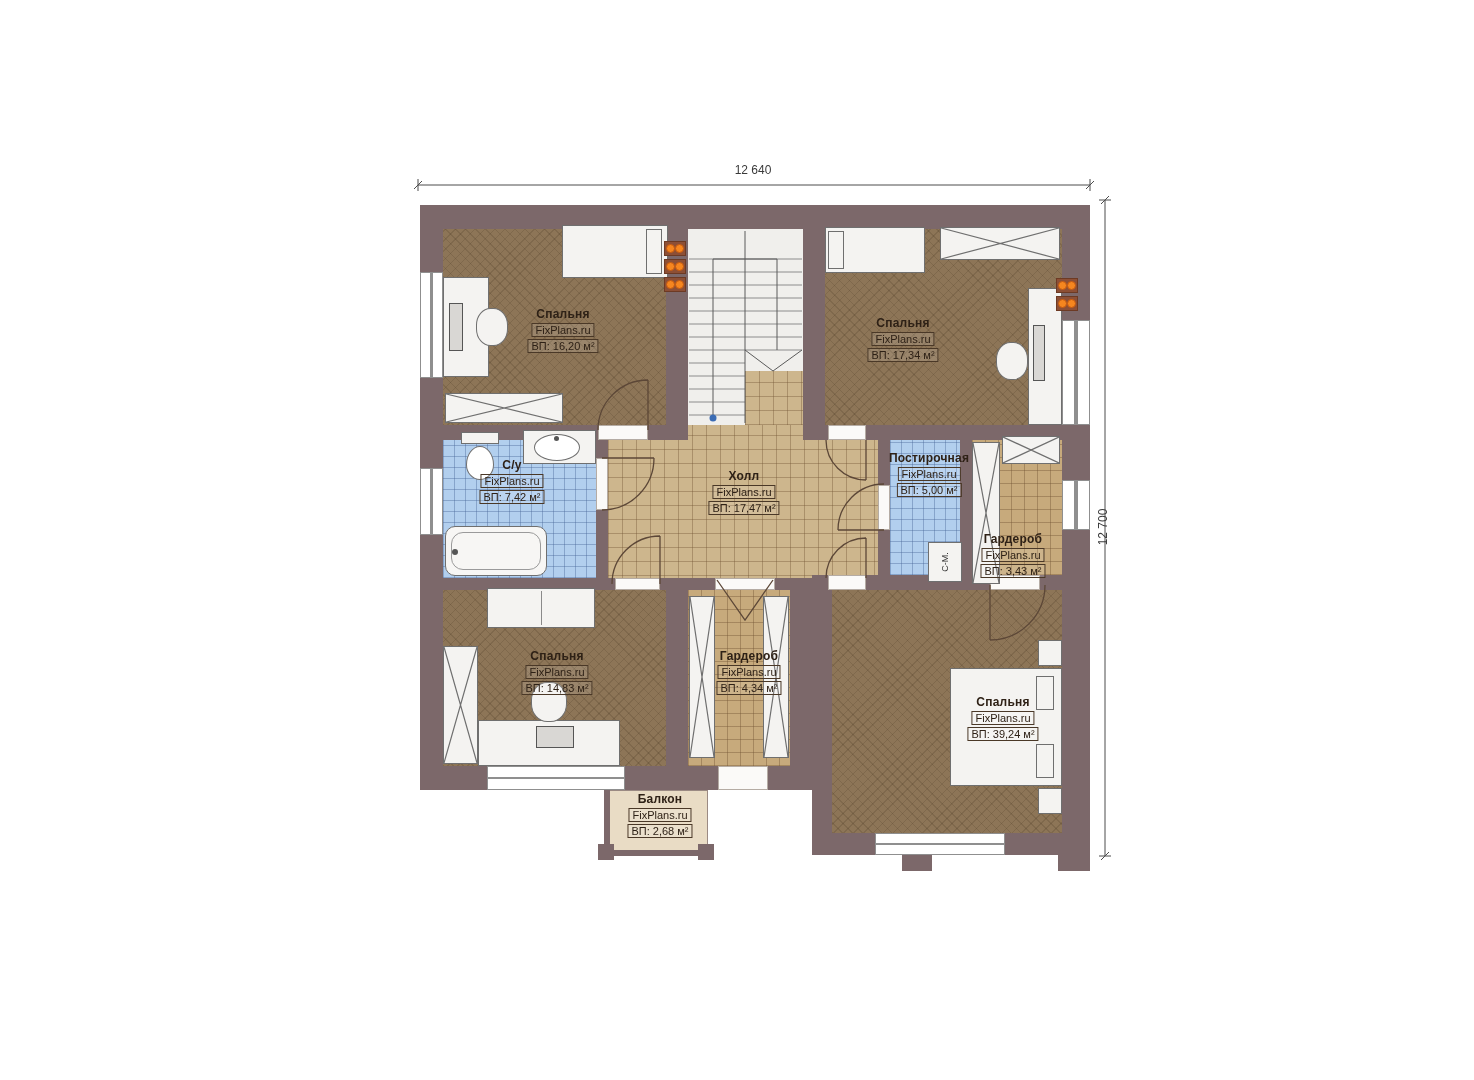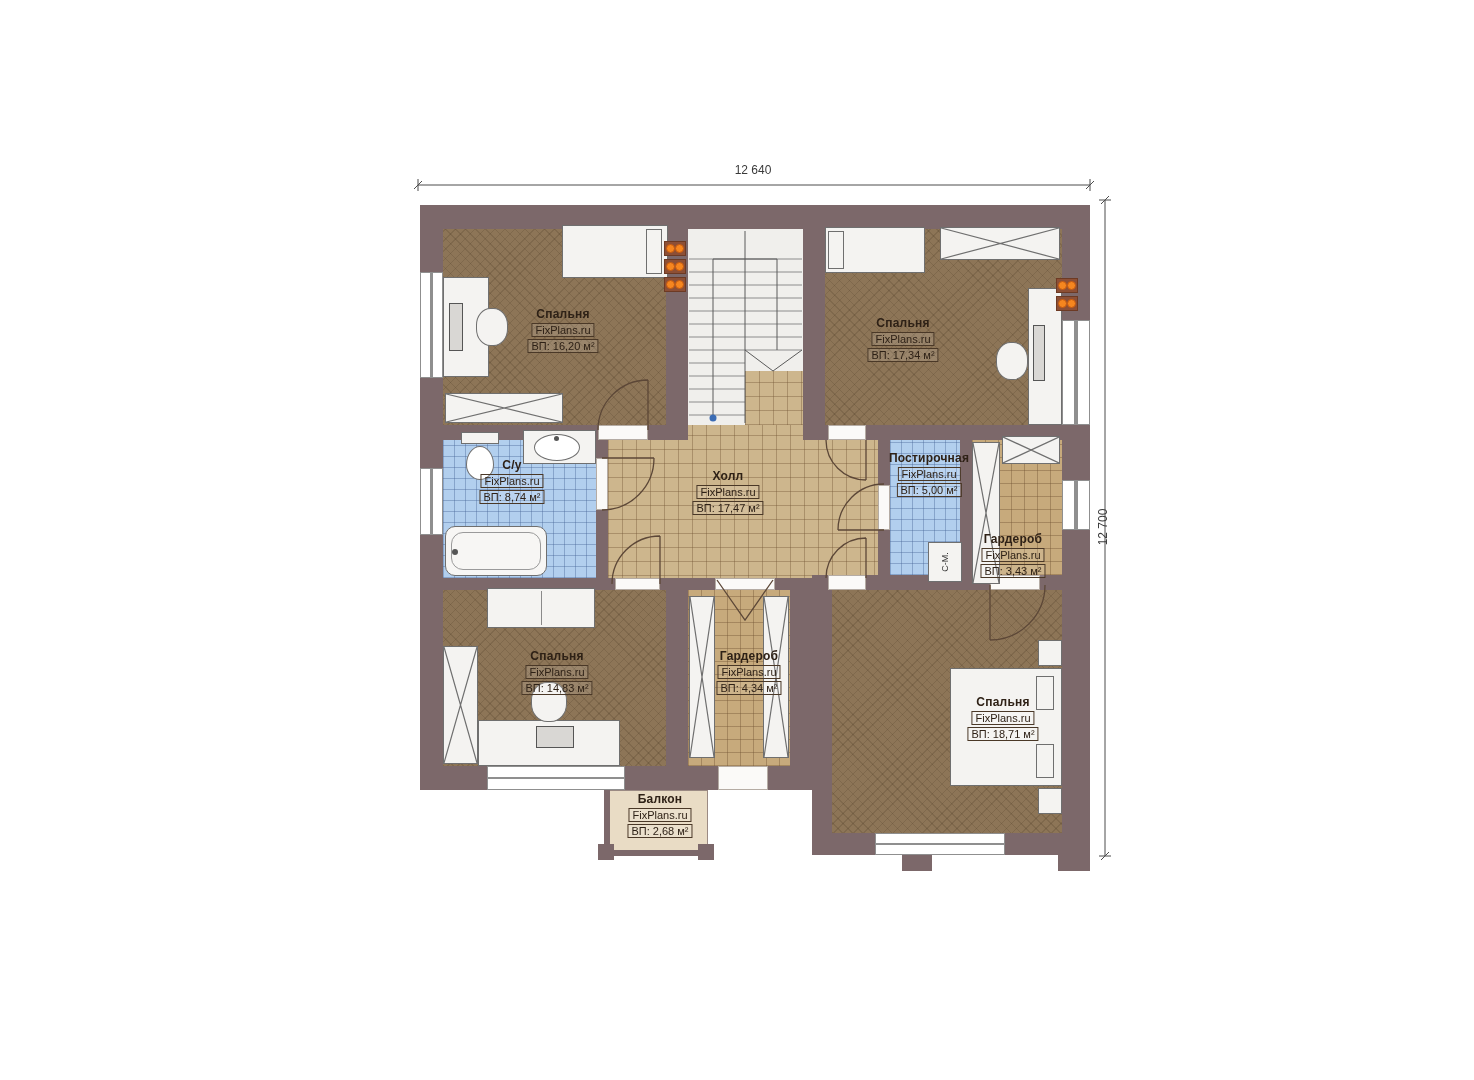--- a/index.html
+++ b/index.html
@@ -277,23 +277,23 @@
     <div class="rbox">ВП: 16,20 м²</div>
   </div>
   <div class="rlabel" style="left:903px;top:317px">
     <div class="rname">Спальня</div>
     <div class="rbox">FixPlans.ru</div>
     <div class="rbox">ВП: 17,34 м²</div>
   </div>
   <div class="rlabel" style="left:512px;top:459px">
     <div class="rname">С/у</div>
     <div class="rbox">FixPlans.ru</div>
-    <div class="rbox">ВП: 8,74 м²</div>
-  </div>
-  <div class="rlabel" style="left:728px;top:470px">
+    <div class="rbox">ВП: 7,42 м²</div>
+  </div>
+  <div class="rlabel" style="left:744px;top:470px">
     <div class="rname">Холл</div>
     <div class="rbox">FixPlans.ru</div>
     <div class="rbox">ВП: 17,47 м²</div>
   </div>
   <div class="rlabel" style="left:929px;top:452px">
     <div class="rname">Постирочная</div>
     <div class="rbox">FixPlans.ru</div>
     <div class="rbox">ВП: 5,00 м²</div>
   </div>
   <div class="rlabel" style="left:1013px;top:533px">
@@ -307,21 +307,21 @@
     <div class="rbox">ВП: 14,83 м²</div>
   </div>
   <div class="rlabel" style="left:749px;top:650px">
     <div class="rname">Гардероб</div>
     <div class="rbox">FixPlans.ru</div>
     <div class="rbox">ВП: 4,34 м²</div>
   </div>
   <div class="rlabel" style="left:1003px;top:696px">
     <div class="rname">Спальня</div>
     <div class="rbox">FixPlans.ru</div>
-    <div class="rbox">ВП: 18,71 м²</div>
+    <div class="rbox">ВП: 39,24 м²</div>
   </div>
   <div class="rlabel" style="left:660px;top:793px">
     <div class="rname">Балкон</div>
     <div class="rbox">FixPlans.ru</div>
     <div class="rbox">ВП: 2,68 м²</div>
   </div>
 
   <svg class="dimline" style="left:418px;top:178px" width="672" height="14" viewBox="0 0 672 14">
     <line x1="0" y1="7" x2="672" y2="7"></line>
       <line x1="0" y1="1" x2="0" y2="13"></line>

